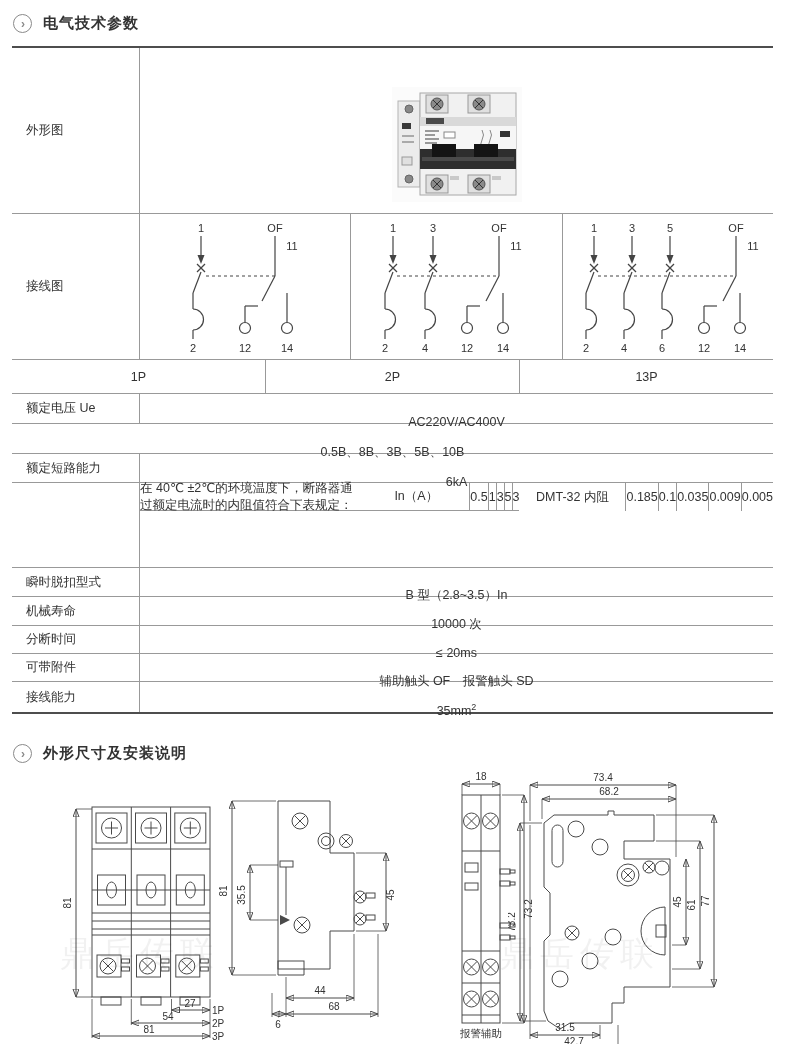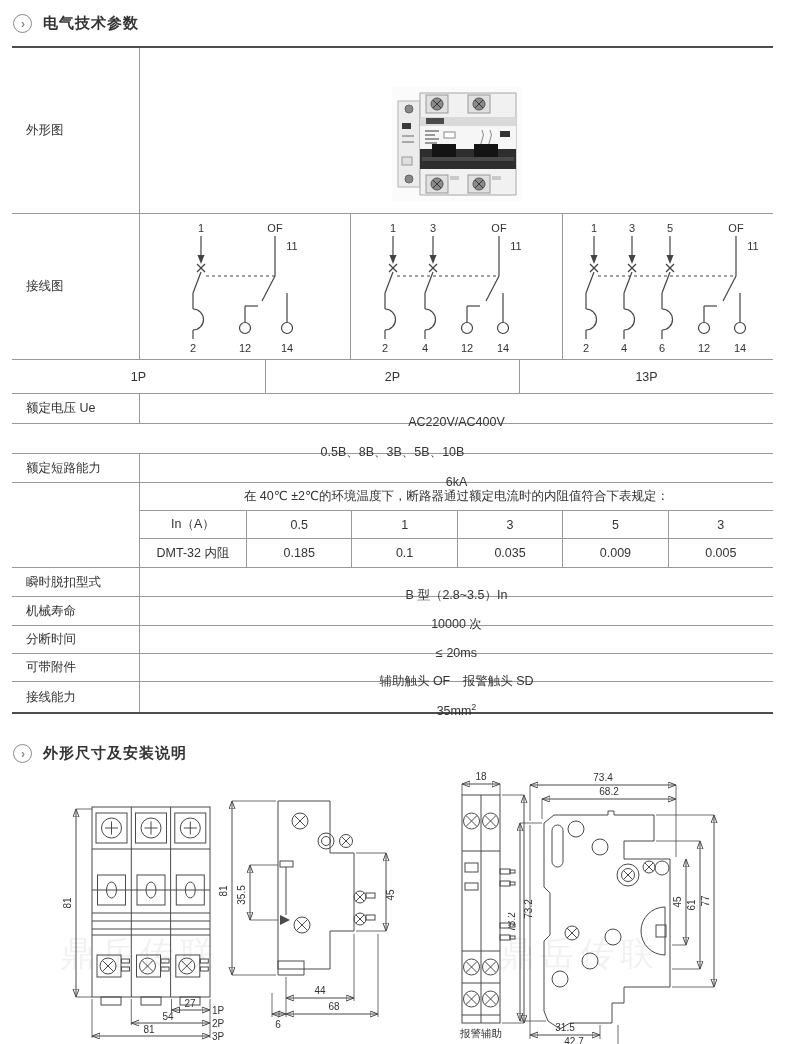--- a/index.html
+++ b/index.html
@@ -16,21 +16,21 @@
   .t-row { display:flex; border-bottom:1px solid #999; }
   .t-row:last-child { border-bottom:none; }
   .t-label { width:128px; padding-left:14px; display:flex; align-items:center; border-right:1px solid #999; flex-shrink:0; }
   .t-content { flex:1; display:flex; align-items:center; justify-content:center; text-align:center;margin-top:27px; }
   .t-cell { flex:1; display:flex; align-items:center; justify-content:center; border-right:1px solid #999; }
   .t-cell:last-child { border-right:none; }
 
   .res-left { width:128px; flex-shrink:0; border-right:1px solid #999; display:flex; flex-direction:column; }
   .res-left-top { height:56px; border-bottom:1px solid #999; display:flex; align-items:center; padding-left:14px; }
   .res-left-bottom { flex:1; }
-  .res-right { flex:1; display:flex; flex-direction:column; }
+  .res-right { flex:1; display:flex; }
   .res-note { height:28px; border-bottom:1px solid #999; display:flex; align-items:center; justify-content:center; }
   .res-row { height:28px; display:flex; }
   .res-row.hdr { border-bottom:1px solid #999; }
   .rc { flex:1; display:flex; align-items:center; justify-content:center; border-right:1px solid #999; }
   .rc:last-child { border-right:none; }
   .rc1 { flex:0 0 107px; }
 
   sup { font-size:9px; }
 
   

